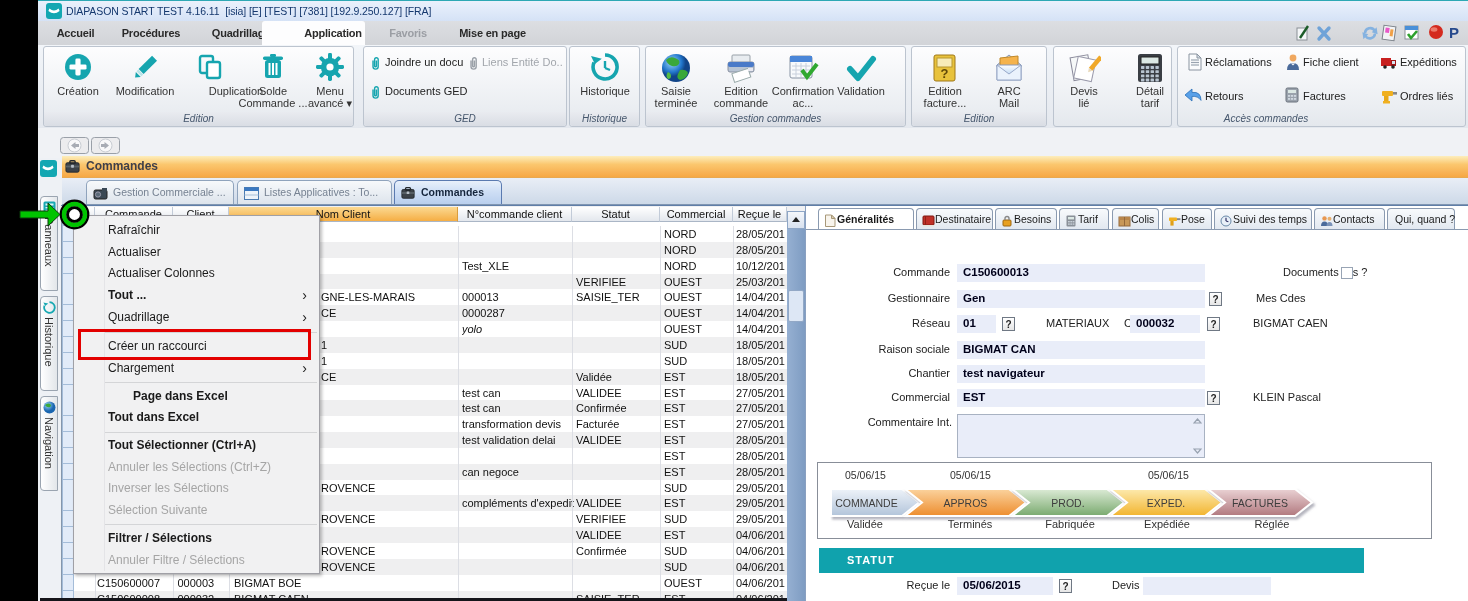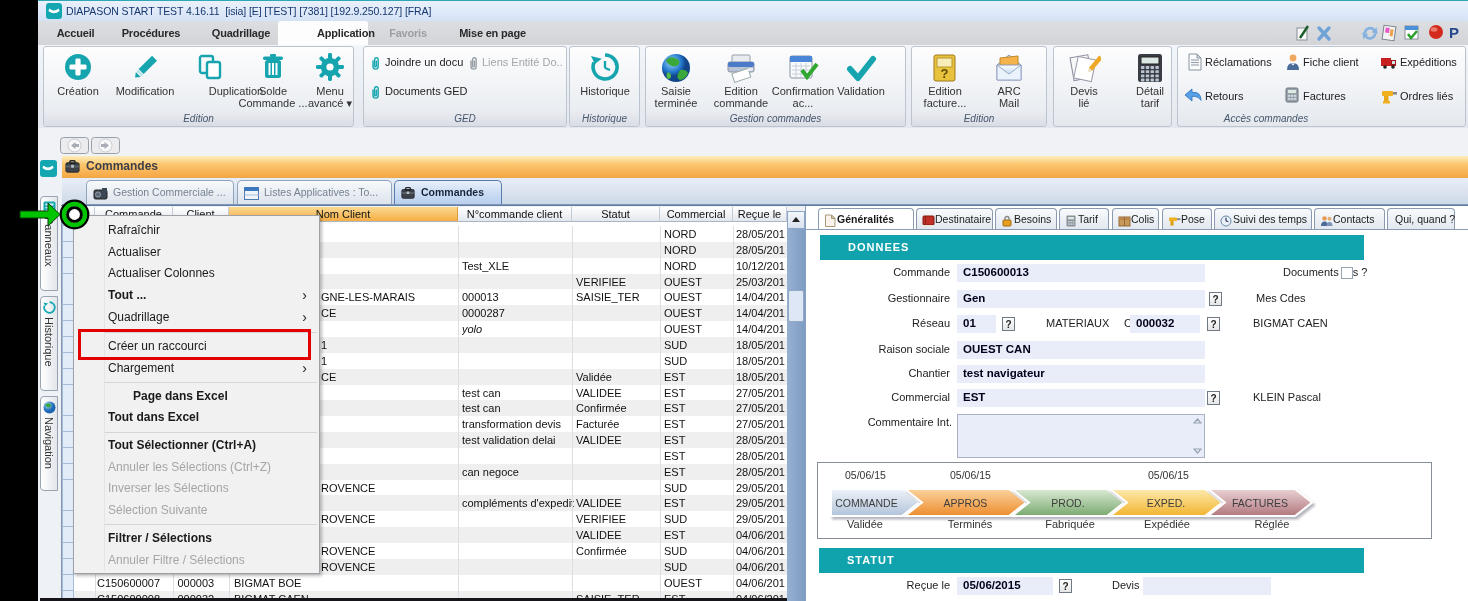--- a/index.html
+++ b/index.html
@@ -54,21 +54,21 @@
           <svg width="16" height="16" viewBox="0 0 16 16">
             <path d="M3.4 5.6 Q8 9.6 12.6 5.6 L13.6 8.0 Q8 12.6 2.4 8.0 Z" fill="#fff"></path>
           </svg>
         </div>
  <div id="title-text">DIAPASON START TEST 4.16.11&nbsp;&nbsp;[isia] [E] [TEST] [7381] [192.9.250.127] [FRA]</div>
 </div>
 <div id="menubar">
 <div class="mtab " style="left:10px;width:55px;">Accueil</div>
 <div class="mtab " style="left:75px;width:76px;">Procédures</div>
 <div class="mtab " style="left:164px;width:78px;">Quadrillage</div>
-<div class="mtab active" style="left:240px;width:90px;padding-left:39px;">Application</div>
+<div class="mtab active" style="left:224px;width:103px;padding-left:39px;">Application</div>
 <div class="mtab dis" style="left:342px;width:56px;">Favoris</div>
 <div class="mtab " style="left:408px;width:93px;">Mise en page</div>
 <svg class="abs" style="left:1255px;top:3px;" width="175" height="18" viewBox="0 0 175 18">
  <g transform="translate(4,1)">
             <rect x="0" y="3" width="10" height="12" fill="#f4f6f8" stroke="#8a9096" stroke-width="1"></rect>
             <line x1="11" y1="1" x2="3" y2="13" stroke="#1c5c28" stroke-width="2.4"></line>
           </g>
  <g stroke="#6fa3d8" stroke-width="3.4" stroke-linecap="round">
             <line x1="26" y1="4" x2="36" y2="15"></line>
             <line x1="36" y1="4" x2="26" y2="15"></line>
@@ -567,21 +567,20 @@
               <line x1="6" y1="6" x2="8.4" y2="6.8" stroke="#336" stroke-width="1.2"></line>
             </svg></span>Suivi des temps</div>
 <div class="ptab" style="left:1253px;top:2px;width:71px;padding-left:18px;"><span class="abs" style="left:5px;top:4px;"><svg width="14" height="12" viewBox="0 0 14 12">
               <circle cx="4.5" cy="3.4" r="2.2" fill="#e89850"></circle>
               <path d="M1 11 q0 -4.5 3.5 -4.5 q3.5 0 3.5 4.5z" fill="#4a6a9a"></path>
               <circle cx="9.5" cy="3.8" r="2" fill="#e8b070"></circle>
               <path d="M6.5 11 q0 -4 3 -4 q3 0 3 4z" fill="#7a92b8"></path>
             </svg></span>Contacts</div>
 <div class="ptab" style="left:1326px;top:2px;width:68px;padding-left:7px;">Qui, quand ?</div>
 <div class="abs" style="left:745px;top:23px;width:662px;height:1px;background:#8a9ab0;"></div>
-<div class="tealbar" style="left:759px;top:29px;width:544px;height:25px;line-height:25px;padding-left:28px;">DONNEES</div>
 <div class="flabel" style="left:689px;top:60px;width:200px;">Commande</div>
 <div class="abs fieldbg" style="left:896px;top:58px;width:248px;height:18px;"></div>
         <div class="fval" style="left:902px;top:60px;">C150600013</div>
 <div class="rtext" style="left:1194px;top:60px;">Documents liés ?</div>
 <div class="abs" style="left:1280px;top:61px;width:12px;height:12px;background:#fff;border:1px solid #98a4b4;"></div>
 <div class="flabel" style="left:689px;top:86px;width:200px;">Gestionnaire</div>
 <div class="abs fieldbg" style="left:896px;top:84px;width:248px;height:18px;"></div>
         <div class="fval" style="left:902px;top:86px;">Gen</div>
 <div class="qbtn" style="left:1148px;top:86px;">?</div>
 <div class="rtext" style="left:1167px;top:86px;">Mes Cdes</div>
@@ -590,21 +589,21 @@
         <div class="fval" style="left:902px;top:111px;">01</div>
 <div class="qbtn" style="left:941px;top:111px;">?</div>
 <div class="rtext" style="left:957px;top:111px;">MATERIAUX</div>
 <div class="rtext" style="left:1035px;top:111px;">Client</div>
 <div class="abs fieldbg" style="left:1069px;top:109px;width:70px;height:18px;"></div>
         <div class="fval" style="left:1075px;top:111px;">000032</div>
 <div class="qbtn" style="left:1146px;top:111px;">?</div>
 <div class="rtext" style="left:1164px;top:111px;">BIGMAT CAEN</div>
 <div class="flabel" style="left:689px;top:137px;width:200px;">Raison sociale</div>
 <div class="abs fieldbg" style="left:896px;top:135px;width:248px;height:18px;"></div>
-        <div class="fval" style="left:902px;top:137px;">OUEST CAN</div>
+        <div class="fval" style="left:902px;top:137px;">BIGMAT CAN</div>
 <div class="flabel" style="left:689px;top:161px;width:200px;">Chantier</div>
 <div class="abs fieldbg" style="left:896px;top:159px;width:248px;height:18px;"></div>
         <div class="fval" style="left:902px;top:161px;">test navigateur</div>
 <div class="flabel" style="left:689px;top:185px;width:200px;">Commercial</div>
 <div class="abs fieldbg" style="left:896px;top:183px;width:248px;height:18px;"></div>
         <div class="fval" style="left:902px;top:185px;">EST</div>
 <div class="qbtn" style="left:1146px;top:185px;">?</div>
 <div class="rtext" style="left:1164px;top:185px;">KLEIN Pascal</div>
 <div class="flabel" style="left:691px;top:210px;width:200px;">Commentaire Int.</div>
 <div class="abs fieldbg" style="left:896px;top:208px;width:248px;height:44px;border:1px solid #a8b2c2;">

